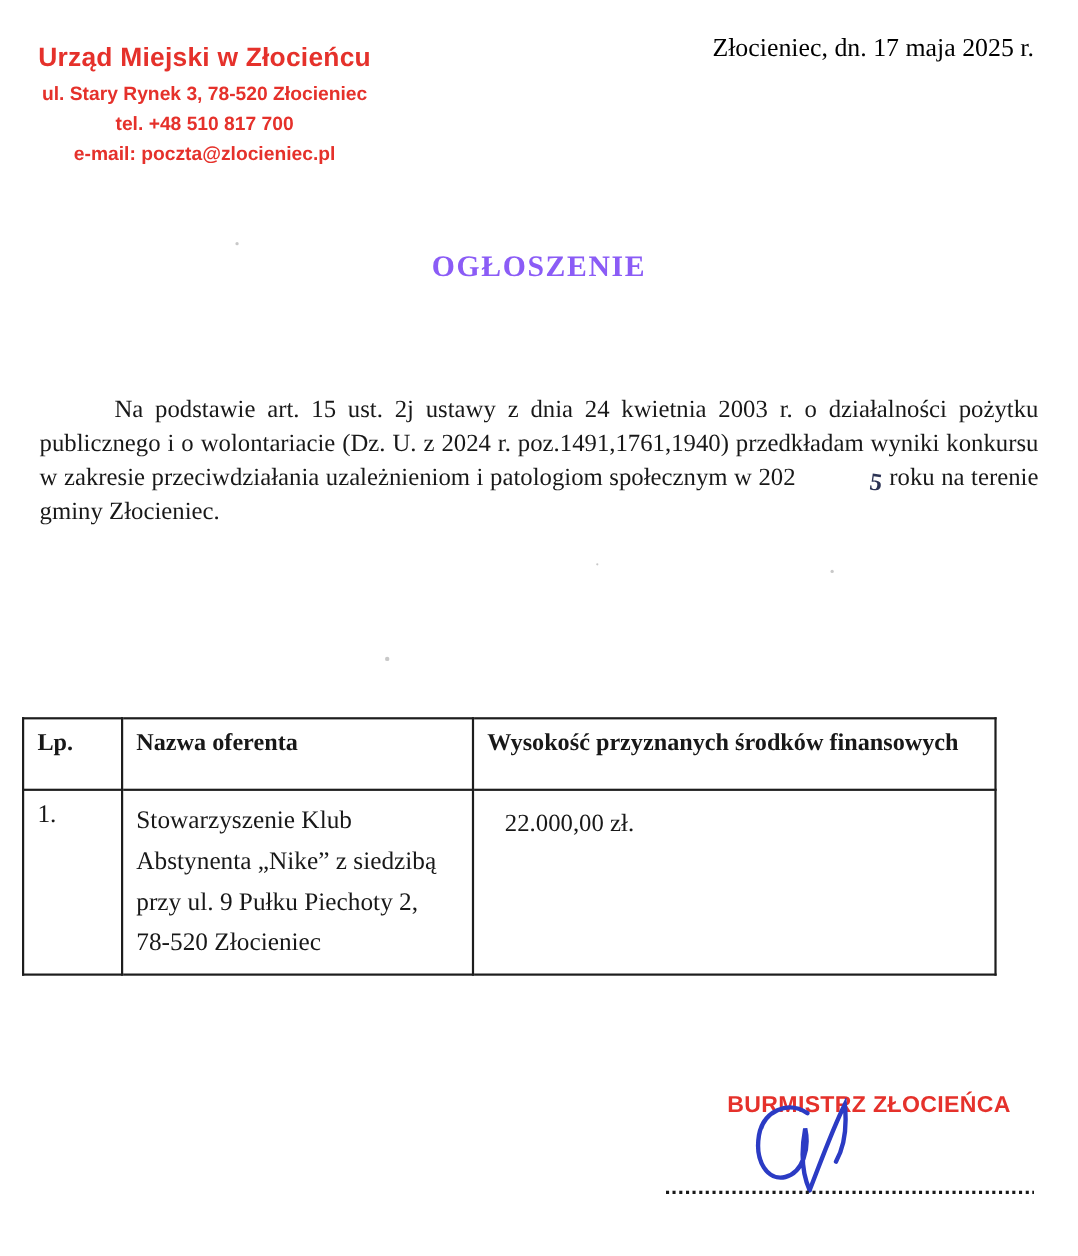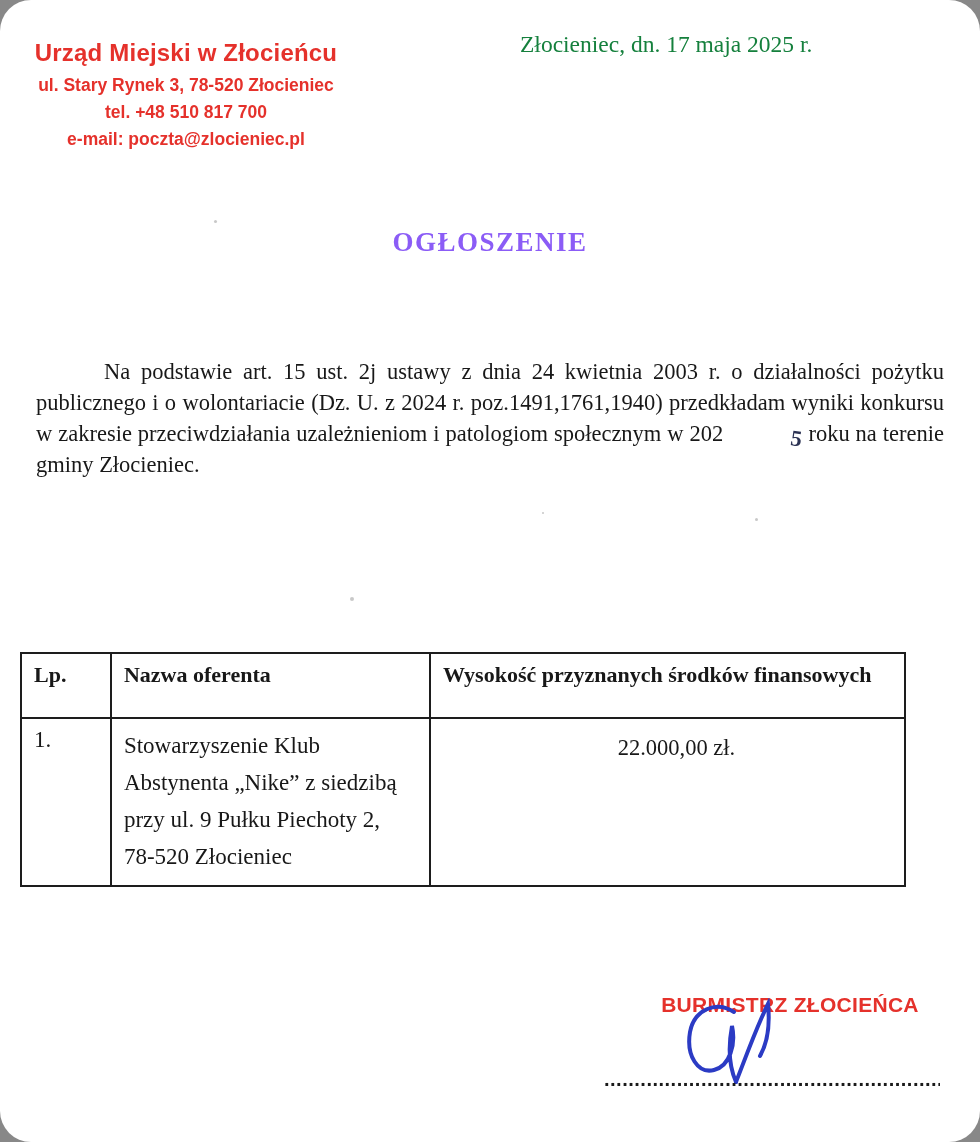--- a/index.html
+++ b/index.html
@@ -5,21 +5,20 @@
   html, body { margin: 0; padding: 0; background: #888; }
   .page {
     position: relative;
     width: 980px;
     height: 1142px;
     margin: 0 auto;
     background: #ffffff;
     overflow: hidden;
     font-family: "Liberation Serif", serif;
     color: #1c1c1c;
-    border-radius: 31px;
   }
 
   
   .letterhead {
     position: absolute;
     top: 38px; left: 14px;
     width: 344px;
     text-align: center;
     color: #e5312b;
     font-family: "Liberation Sans", sans-serif;
@@ -28,24 +27,24 @@
   .letterhead .lh-org   { font-size: 24px; line-height: 30px; letter-spacing: 0.2px; margin-bottom: 4px; }
   .letterhead .lh-addr  { font-size: 17.5px; line-height: 27px; }
   .letterhead .lh-tel   { font-size: 17.5px; line-height: 27px; }
   .letterhead .lh-mail  { font-size: 17.5px; line-height: 27px; }
 
   
   .dateline {
     position: absolute;
     top: 31px; left: 520px;
     width: 420px;
-    text-align: left;
+    text-align: right;
     font-size: 23.5px;
     font-family: "Liberation Serif", serif;
-    color: #15803d;
+    color: #000000;
   }
 
   
   .doc-title {
     position: absolute;
     top: 227px; left: 0;
     width: 100%;
     margin: 0;
     text-align: center;
     font-size: 27px;
@@ -98,21 +97,21 @@
   .results-table .col-lp    { width: 73px; }
   .results-table .col-name  { width: 327px; }
   .results-table .col-amt   { width: 521px; margin-top: 43px; }
   .results-table td {
     font-size: 23px;
     height: 150px;
     padding: 8px 10px 0 12px;
   }
   .results-table td.cell-name div { line-height: 37px; }
   .results-table td.cell-amt {
-    text-align: center;
+    text-align: left;
     padding-top: 16px;
     font-size: 22.5px;
     padding-left: 28px;
   }
 
   
   .stamp-title {
     position: absolute;
     top: 993px; left: 650px;
     width: 280px;

